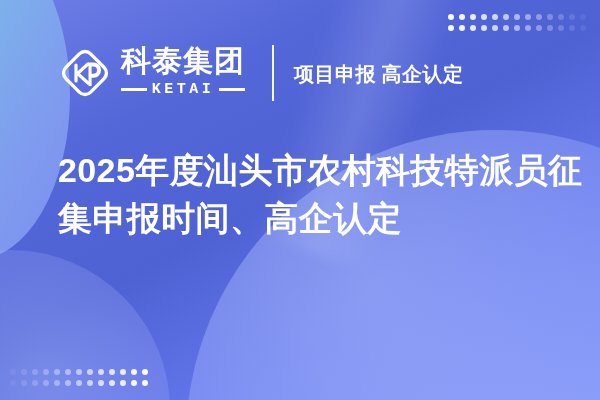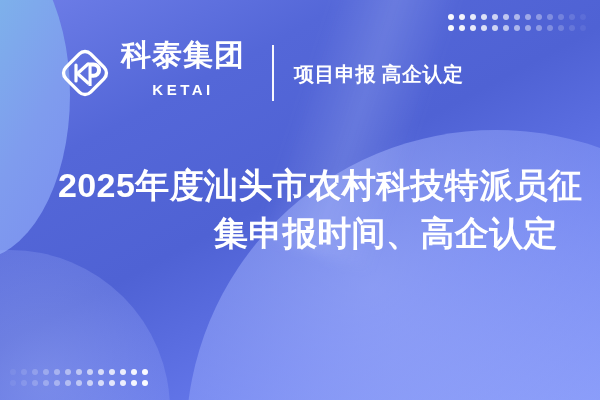--- a/index.html
+++ b/index.html
@@ -87,36 +87,36 @@
   #logo-block { display: flex; align-items: center; }
 
   #logo-emblem { width: 54px; height: 54px; flex: 0 0 auto; }
 
   #logo-wordmark {
     margin-left: 9px;
     display: flex;
     flex-direction: column;
     align-items: center;
     justify-content: center;
+    font-family: Liberation Mono, monospace;
   }
   #logo-cn {
     color: #ffffff;
     font-size: 30px;
     font-weight: bold;
     line-height: 1;
     letter-spacing: 1px;
     white-space: nowrap;
   }
   #logo-latin-row {
     display: flex;
     align-items: center;
     gap: 5px;
     margin-top: 4px;
     width: 100%;
-    flex-direction: column;
   }
   .latin-rule { flex: 1 1 auto; height: 3px; background: #ffffff; }
   #logo-en {
     color: #ffffff;
     font-size: 15px;
     font-weight: bold;
     letter-spacing: 3.5px;
     line-height: 1;
     white-space: nowrap;
   }
@@ -147,23 +147,22 @@
     letter-spacing: 0.5px;
     white-space: nowrap;
     font-family: Liberation Serif, serif;
     font-weight: bold;
   }
 
   
   #headline {
     position: absolute;
     left: 58px;
-    top: 161px;
+    top: 146px;
     width: 500px;
-    text-align: right;
   }
   .headline-line {
     color: #ffffff;
     font-size: 34px;
     font-weight: bold;
     line-height: 1.42;
     letter-spacing: 0.4px;
     white-space: nowrap;
   }
 </style>

